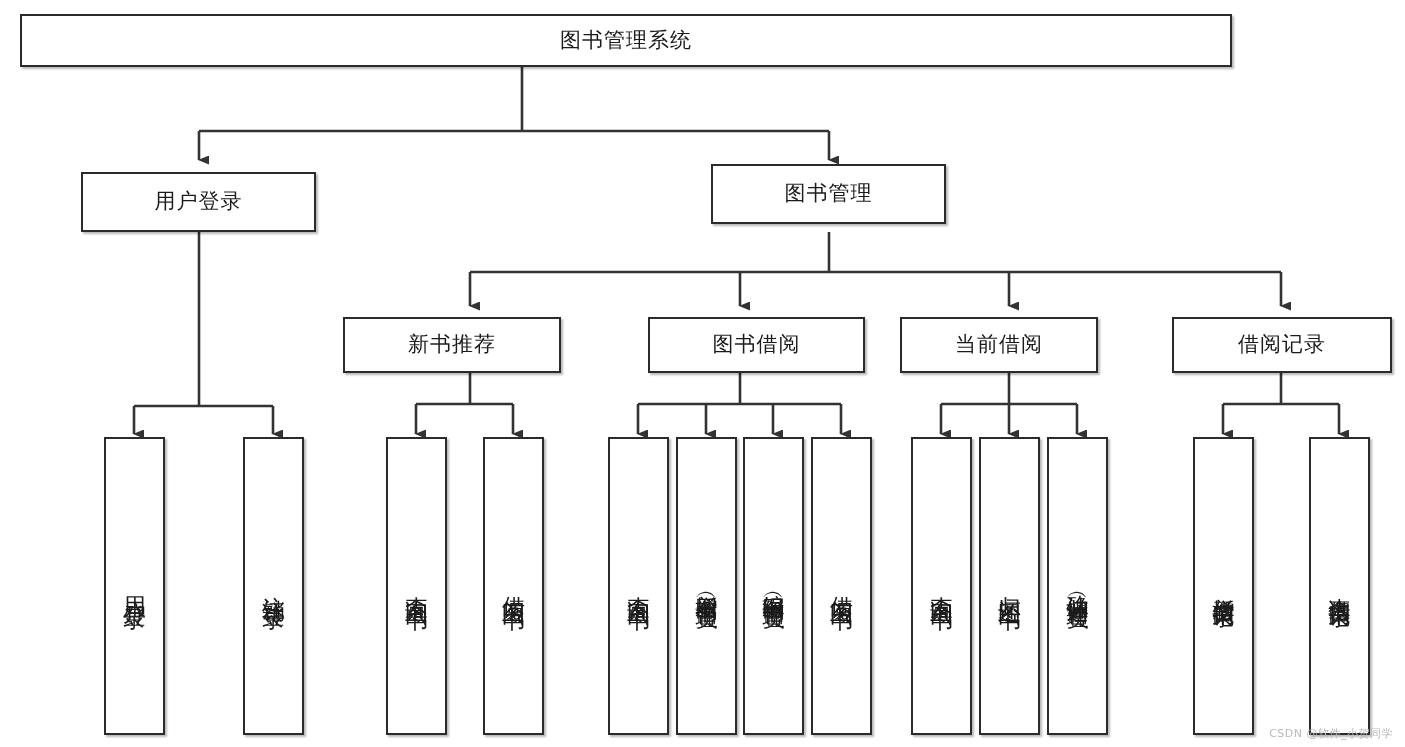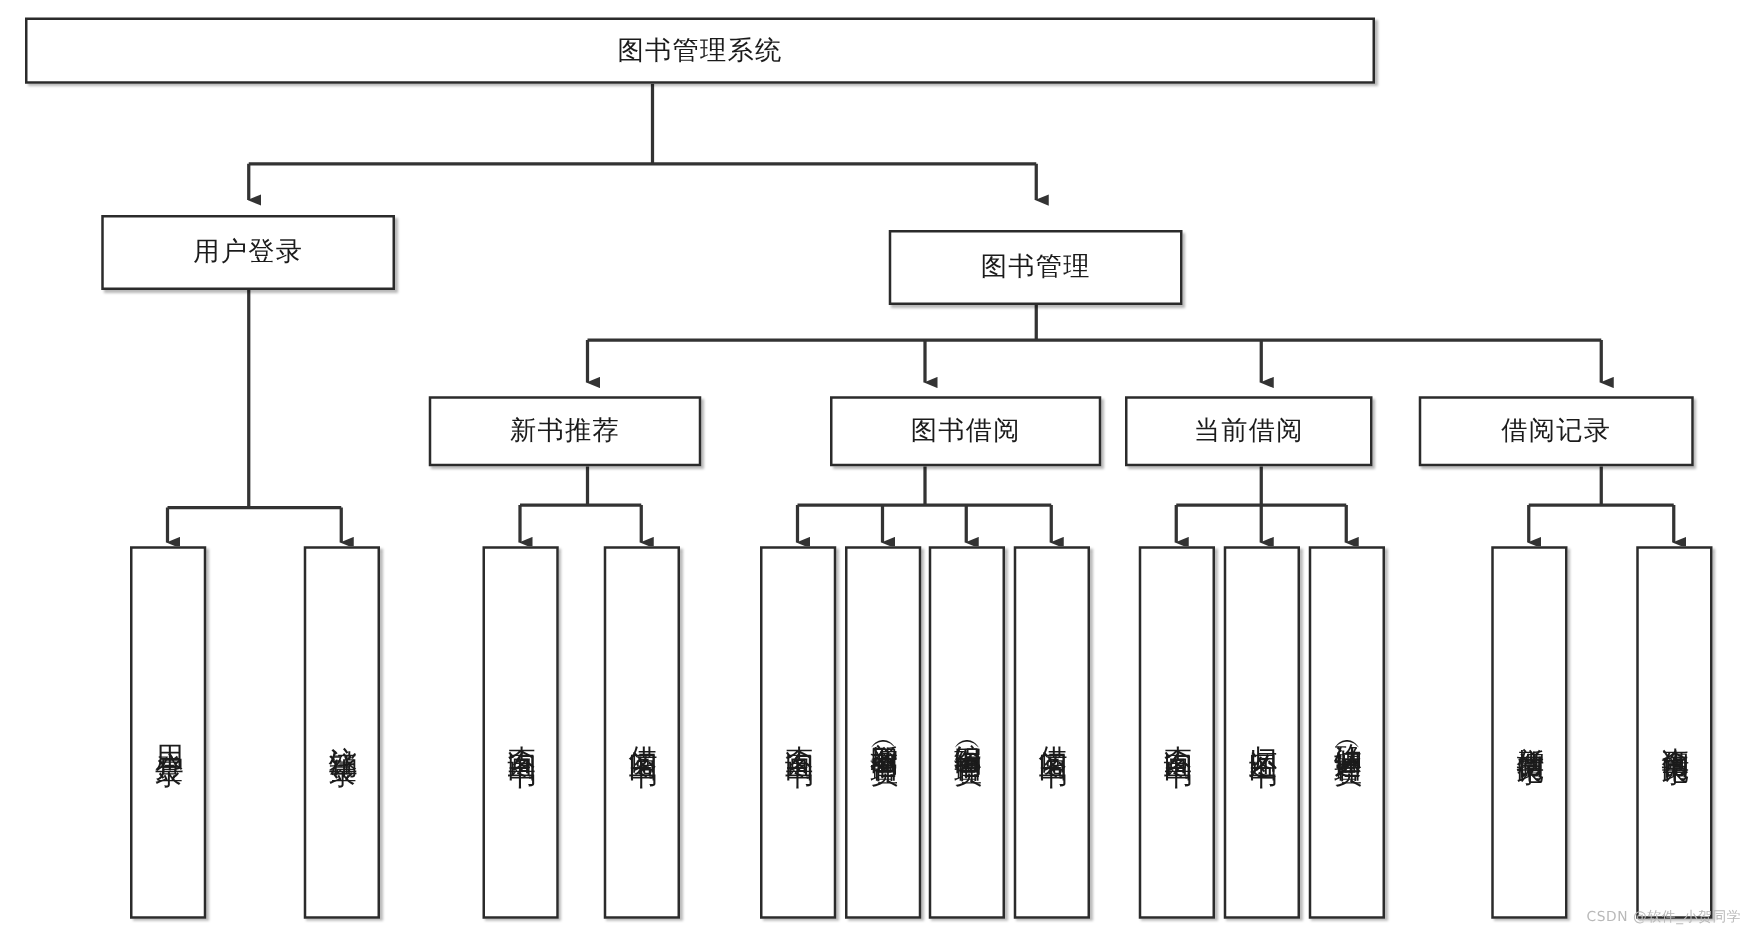--- a/index.html
+++ b/index.html
@@ -122,41 +122,41 @@
       <path d="M1009,404 L1009,434" marker-end="url(#arrowhead)"></path>
       <path d="M1077,404 L1077,434" marker-end="url(#arrowhead)"></path>
 
       <path d="M1281,373 L1281,404"></path>
       <path d="M1223,404 L1339,404"></path>
       <path d="M1223,404 L1223,434" marker-end="url(#arrowhead)"></path>
       <path d="M1339,404 L1339,434" marker-end="url(#arrowhead)"></path>
     </g>
   </svg>
 
-  <div class="node-box" style="left:20px; top:14px; width:1080px; height:53px;">
+  <div class="node-box" style="left:20px; top:14px; width:1212px; height:53px;">
     <span class="node-label-h">图书管理系统</span>
   </div>
 
   <div class="node-box" style="left:81px; top:172px; width:235px; height:60px;">
     <span class="node-label-h">用户登录</span>
   </div>
-  <div class="node-box" style="left:711px; top:184px; width:235px; height:60px;">
+  <div class="node-box" style="left:711px; top:164px; width:235px; height:60px;">
     <span class="node-label-h">图书管理</span>
   </div>
 
   <div class="node-box" style="left:343px; top:317px; width:218px; height:56px;">
     <span class="node-label-h">新书推荐</span>
   </div>
-  <div class="node-box" style="left:664px; top:317px; width:217px; height:56px;">
+  <div class="node-box" style="left:648px; top:317px; width:217px; height:56px;">
     <span class="node-label-h">图书借阅</span>
   </div>
   <div class="node-box" style="left:900px; top:317px; width:198px; height:56px;">
     <span class="node-label-h">当前借阅</span>
   </div>
-  <div class="node-box" style="left:1135px; top:317px; width:220px; height:56px;">
+  <div class="node-box" style="left:1172px; top:317px; width:220px; height:56px;">
     <span class="node-label-h">借阅记录</span>
   </div>
 
   <div class="node-box leaf" style="left:104px; top:437px; width:61px; height:298px;">
     <span class="node-label-v">用户登录</span>
   </div>
   <div class="node-box leaf" style="left:243px; top:437px; width:61px; height:298px;">
     <span class="node-label-v">注销登录</span>
   </div>
 

